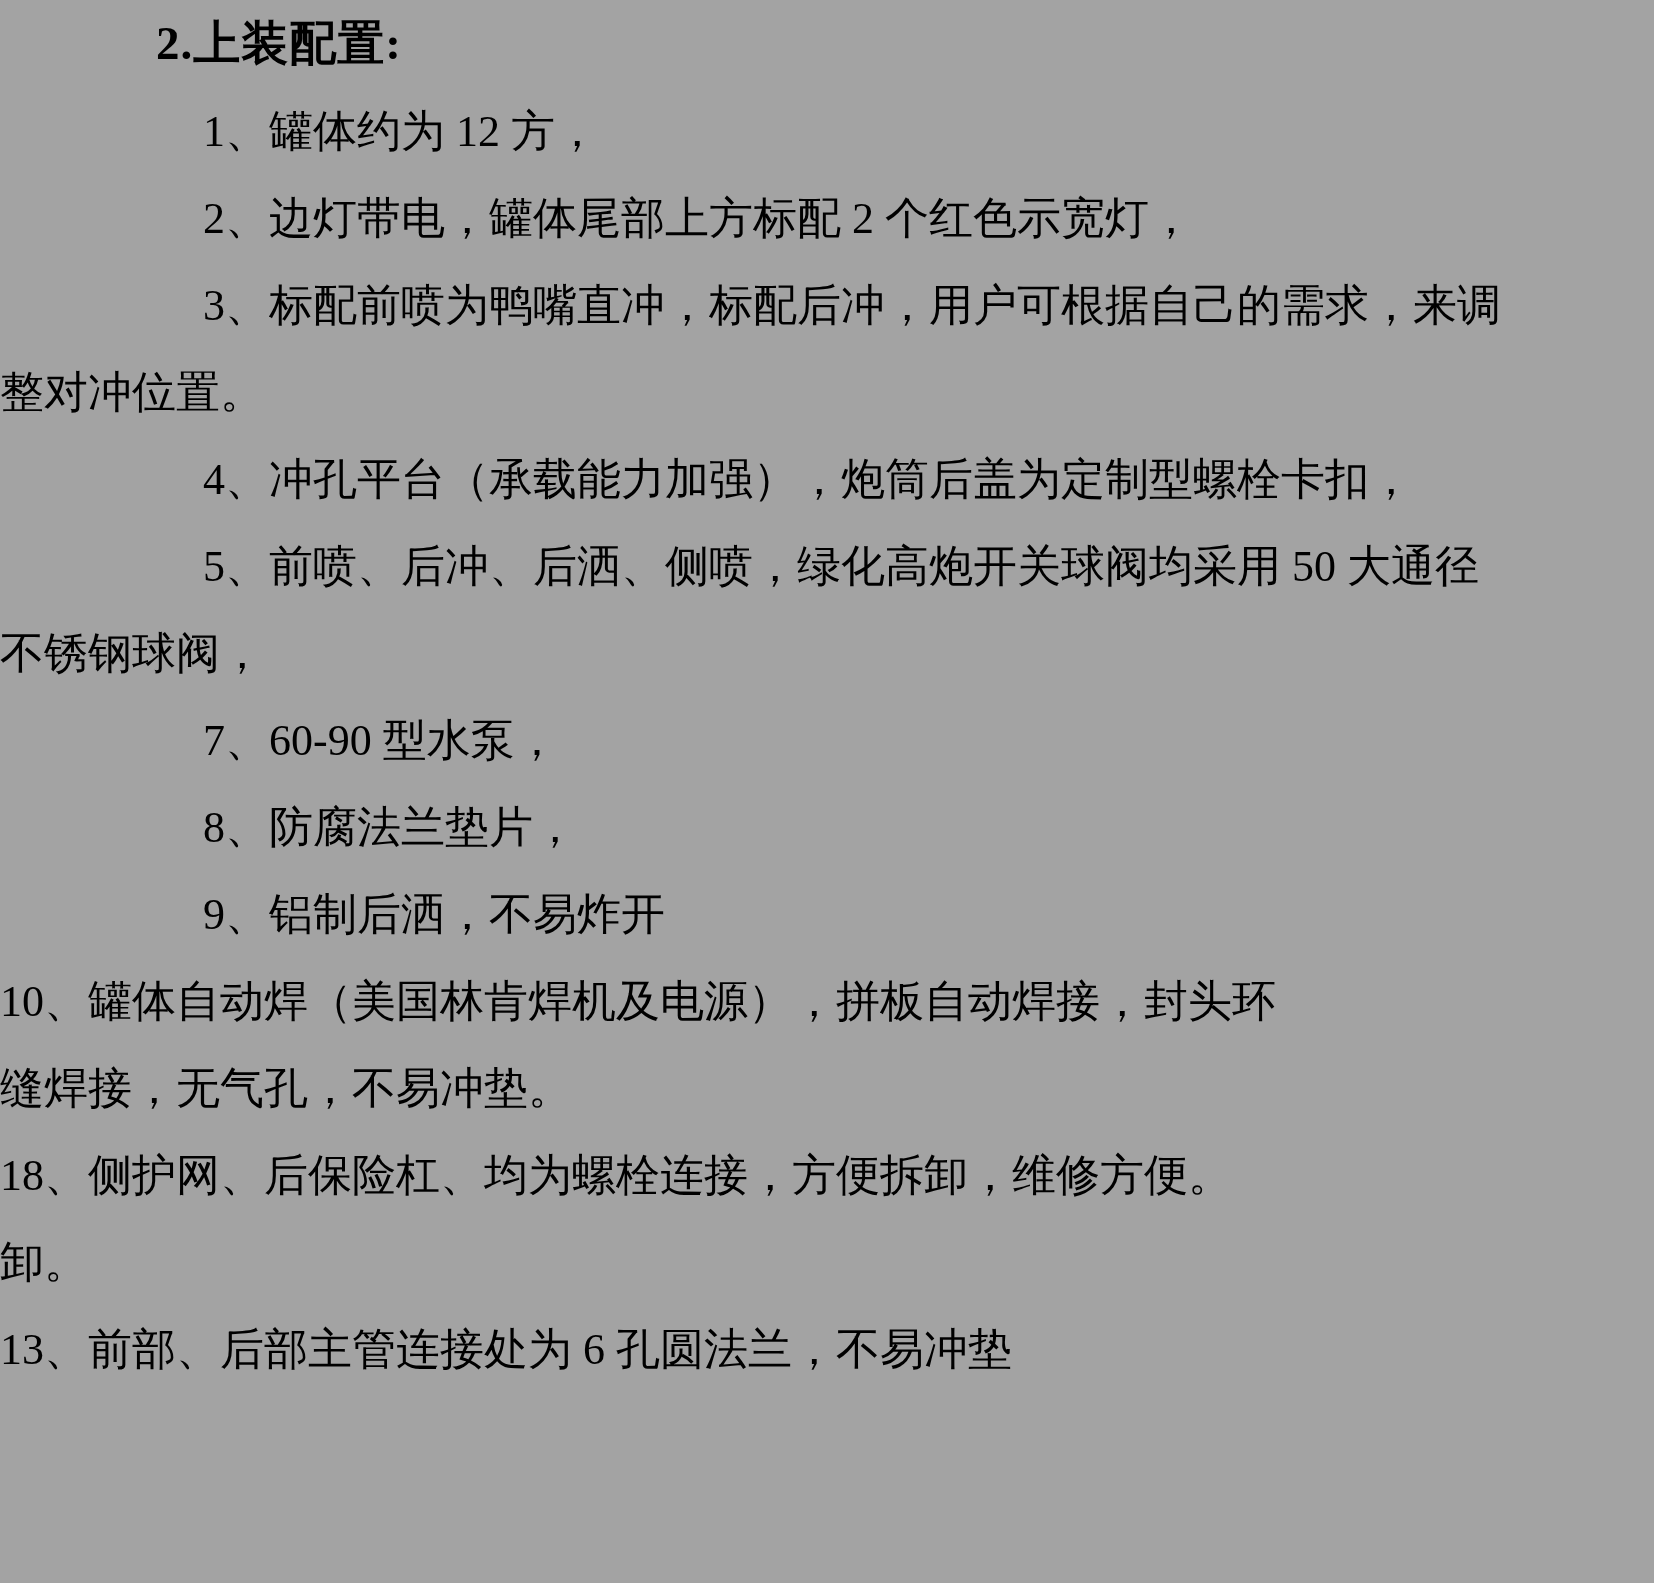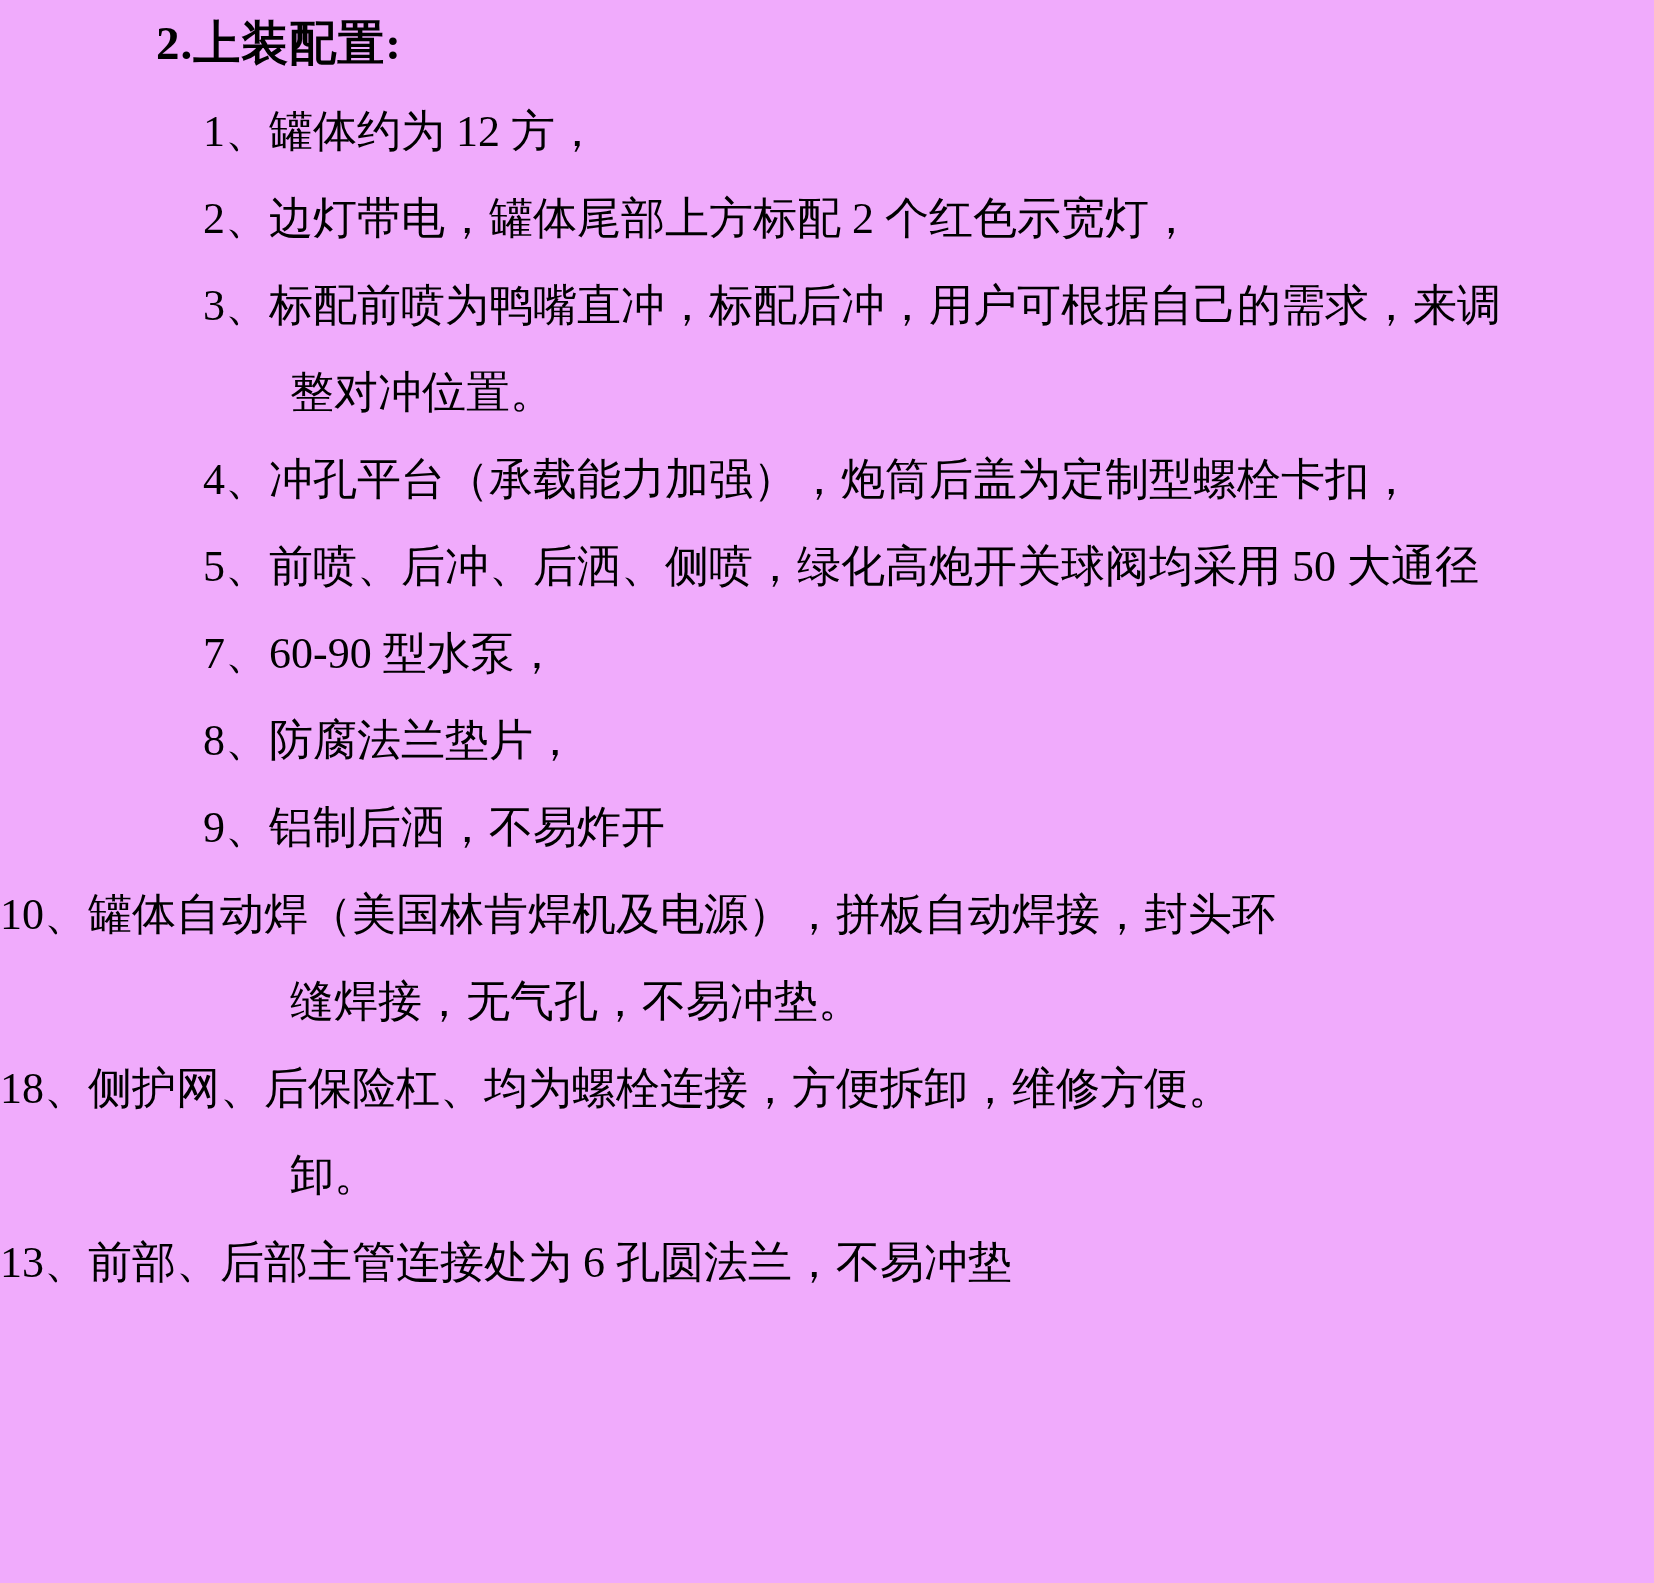--- a/index.html
+++ b/index.html
@@ -4,21 +4,21 @@
 <style>
   html, body {
     margin: 0;
     padding: 0;
     background: #ffffff;
   }
   .page {
     position: relative;
     width: 1654px;
     height: 1583px;
-    background: #f0abfc;
+    background: #a3a3a3;
     color: #000000;
     font-family: "Liberation Serif", "DejaVu Serif", serif;
     overflow: hidden;
   }
   .title {
     position: absolute;
     left: 156px;
     top: 20px;
     margin: 0;
     font-size: 47px;
@@ -34,35 +34,36 @@
     width: 1438px;
   }
   .line {
     height: 87px;
     line-height: 87px;
     font-size: 44px;
     white-space: pre;
   }
   .line.n1 { padding-left: 203px; }   
   .line.n2 { }   
-  .line.cont { padding-left: 290px; } 
+  .line.cont { } 
   .num { white-space: pre; }
 </style>
 </head>
 <body>
 
 <div class="page">
   <h1 class="title">2.上装配置:</h1>
   <div class="lines" id="lines-container">
       <div class="line n1"><span class="num">1、</span>罐体约为 12 方，</div>
       <div class="line n1"><span class="num">2、</span>边灯带电，罐体尾部上方标配 2 个红色示宽灯，</div>
       <div class="line n1"><span class="num">3、</span>标配前喷为鸭嘴直冲，标配后冲，用户可根据自己的需求，来调</div>
       <div class="line cont">整对冲位置。</div>
       <div class="line n1"><span class="num">4、</span>冲孔平台（承载能力加强），炮筒后盖为定制型螺栓卡扣，</div>
       <div class="line n1"><span class="num">5、</span>前喷、后冲、后洒、侧喷，绿化高炮开关球阀均采用 50 大通径</div>
+      <div class="line cont">不锈钢球阀，</div>
       <div class="line n1"><span class="num">7、</span>60-90 型水泵，</div>
       <div class="line n1"><span class="num">8、</span>防腐法兰垫片，</div>
       <div class="line n1"><span class="num">9、</span>铝制后洒，不易炸开</div>
       <div class="line n2"><span class="num">10、</span>罐体自动焊（美国林肯焊机及电源），拼板自动焊接，封头环</div>
       <div class="line cont">缝焊接，无气孔，不易冲垫。</div>
       <div class="line n2"><span class="num">18、</span>侧护网、后保险杠、均为螺栓连接，方便拆卸，维修方便。</div>
       <div class="line cont">卸。</div>
       <div class="line n2"><span class="num">13、</span>前部、后部主管连接处为 6 孔圆法兰，不易冲垫</div>
     </div>
 </div>

